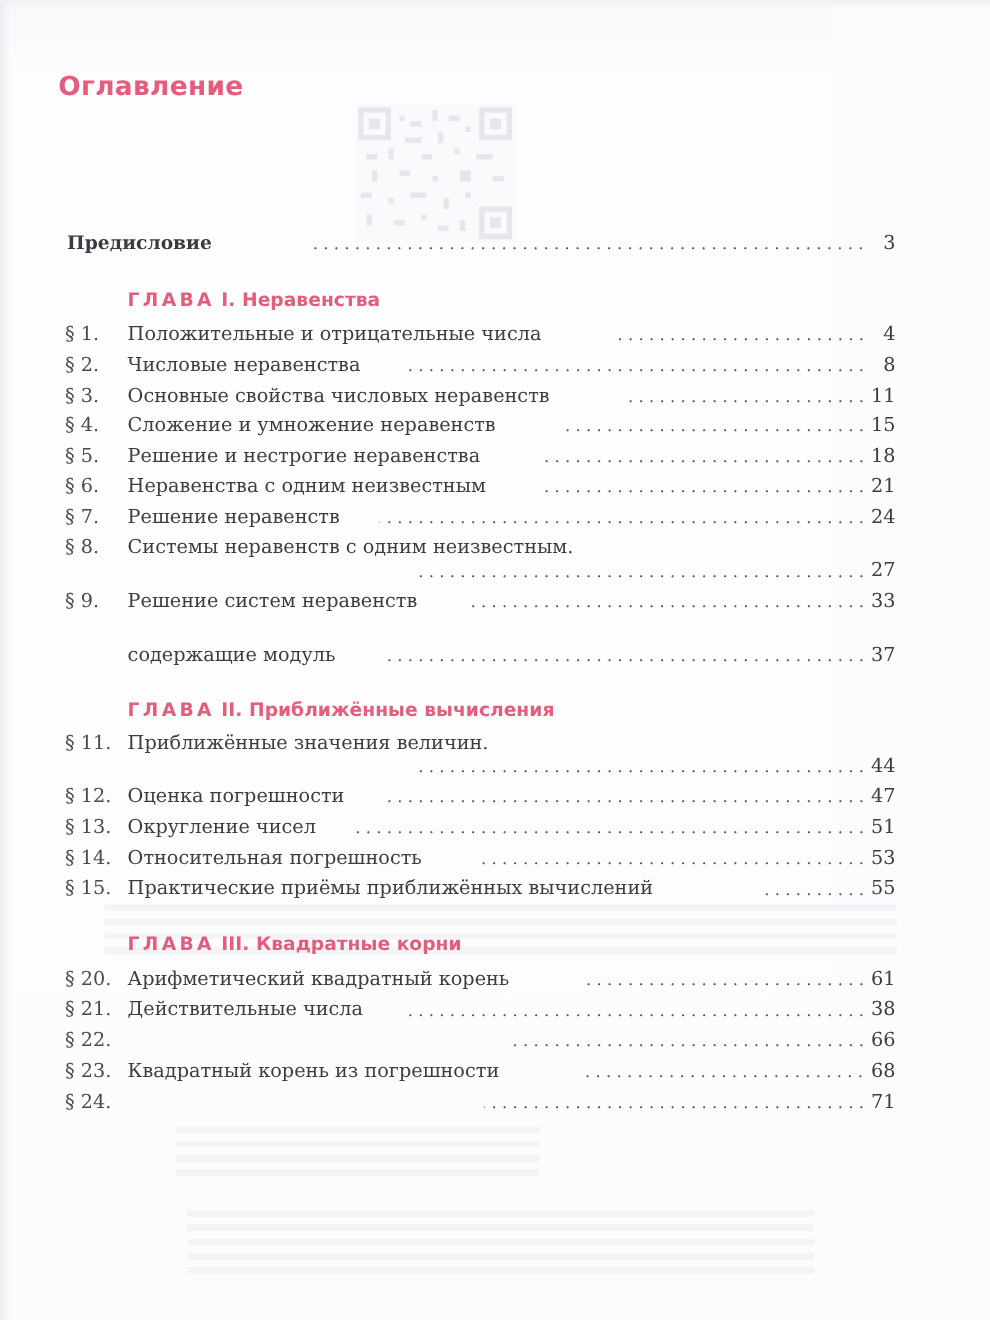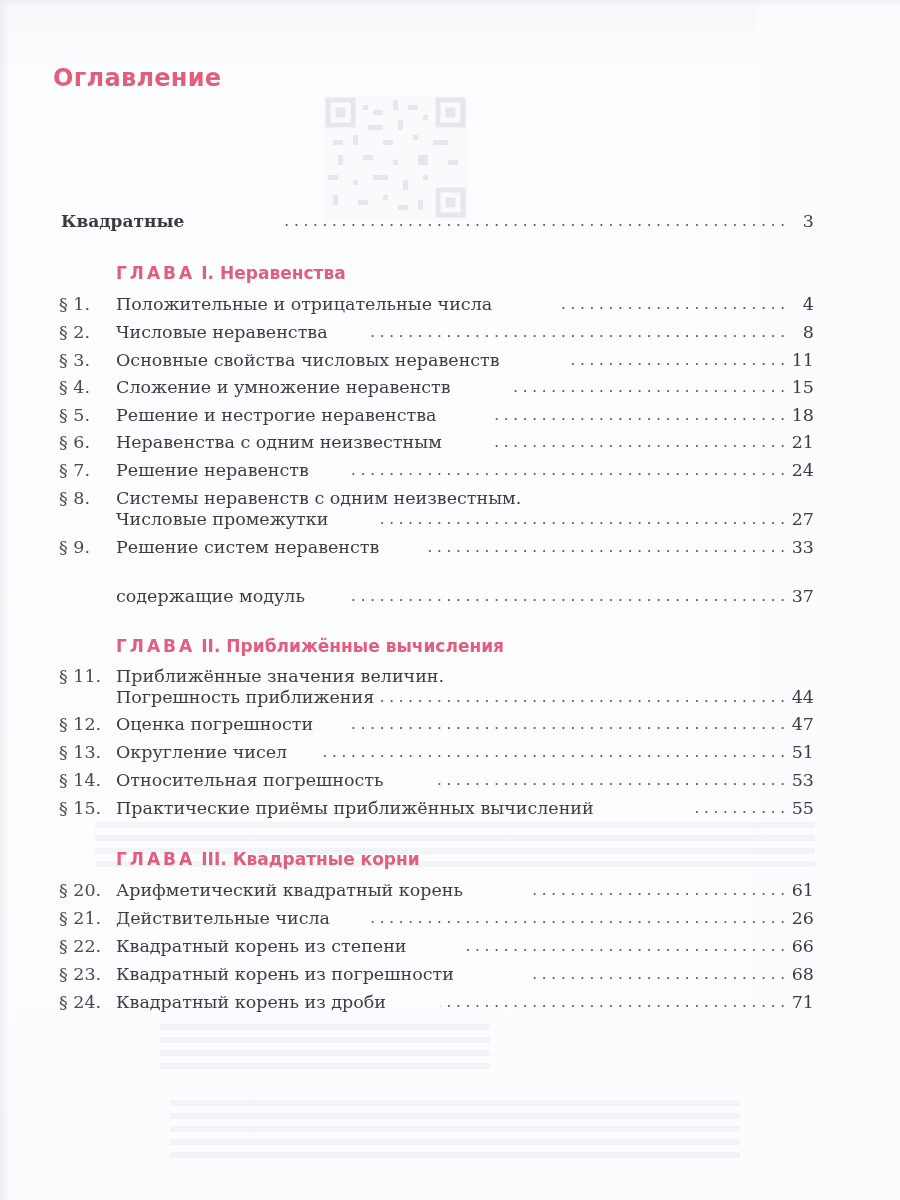--- a/index.html
+++ b/index.html
@@ -159,21 +159,21 @@
         <rect x="7" y="21" width="2" height="1"></rect>
       <rect x="12" y="20" width="1" height="1"></rect>
         <rect x="15" y="22" width="2" height="1"></rect>
         <rect x="19" y="21" width="1" height="2"></rect>
     </g>
   </svg>
 
   <div class="toc-title">Оглавление</div>
 
   <div class="row" style="top:208px;">
-    <span class="preface">Квадратные</span>
+    <span class="preface">Предисловие</span>
     <span class="leader" style="left:188px; width:597px;">. . . . . . . . . . . . . . . . . . . . . . . . . . . . . . . . . . . . . . . . . . . . . . . . . . . . .</span>
     <span class="page-num">3</span>
   </div>
 
   <div class="row" style="top:260px;">
     <span class="chapter">
       <span class="ch-word">ГЛАВА</span><span>I.</span><span class="ch-name">Неравенства</span>
     </span>
   </div>
 
@@ -217,21 +217,20 @@
     <span class="num">§ 7.</span>
     <span class="label">Решение неравенств</span>
     <span class="leader" style="left:345px; width:440px;">. . . . . . . . . . . . . . . . . . . . . . . . . . . . . . . . . . . . . . . . . . . . . . . . . . . . .</span>
     <span class="page-num">24</span>
   </div>
   <div class="row" style="top:485px;">
     <span class="num">§ 8.</span>
     <span class="label">Системы неравенств с одним неизвестным.</span>
   </div>
   <div class="row" style="top:506px;">
-    <span class="label">Числовые промежутки</span>
     <span class="leader" style="left:380px; width:405px;">. . . . . . . . . . . . . . . . . . . . . . . . . . . . . . . . . . . . . . . . . . . . . . . . . . . . .</span>
     <span class="page-num">27</span>
   </div>
   <div class="row" style="top:534px;">
     <span class="num">§ 9.</span>
     <span class="label">Решение систем неравенств</span>
     <span class="leader" style="left:425px; width:360px;">. . . . . . . . . . . . . . . . . . . . . . . . . . . . . . . . . . . . . . . . . . . . . . . . . . . . .</span>
     <span class="page-num">33</span>
   </div>
   <div class="row" style="top:583px;">
@@ -244,21 +243,20 @@
     <span class="chapter">
       <span class="ch-word">ГЛАВА</span><span>II.</span><span class="ch-name">Приближённые вычисления</span>
     </span>
   </div>
 
   <div class="row" style="top:663px;">
     <span class="num">§ 11.</span>
     <span class="label">Приближённые значения величин.</span>
   </div>
   <div class="row" style="top:684px;">
-    <span class="label">Погрешность приближения</span>
     <span class="leader" style="left:375px; width:410px;">. . . . . . . . . . . . . . . . . . . . . . . . . . . . . . . . . . . . . . . . . . . . . . . . . . . . .</span>
     <span class="page-num">44</span>
   </div>
   <div class="row" style="top:711px;">
     <span class="num">§ 12.</span>
     <span class="label">Оценка погрешности</span>
     <span class="leader" style="left:350px; width:435px;">. . . . . . . . . . . . . . . . . . . . . . . . . . . . . . . . . . . . . . . . . . . . . . . . . . . . .</span>
     <span class="page-num">47</span>
   </div>
   <div class="row" style="top:739px;">
@@ -289,33 +287,31 @@
   <div class="row" style="top:877px;">
     <span class="num">§ 20.</span>
     <span class="label">Арифметический квадратный корень</span>
     <span class="leader" style="left:530px; width:255px;">. . . . . . . . . . . . . . . . . . . . . . . . . . . . . . . . . . . . . . . . . . . . . . . . . . . . .</span>
     <span class="page-num">61</span>
   </div>
   <div class="row" style="top:905px;">
     <span class="num">§ 21.</span>
     <span class="label">Действительные числа</span>
     <span class="leader" style="left:365px; width:420px;">. . . . . . . . . . . . . . . . . . . . . . . . . . . . . . . . . . . . . . . . . . . . . . . . . . . . .</span>
-    <span class="page-num">26</span>
+    <span class="page-num">38</span>
   </div>
   <div class="row" style="top:933px;">
     <span class="num">§ 22.</span>
-    <span class="label">Квадратный корень из степени</span>
     <span class="leader" style="left:465px; width:320px;">. . . . . . . . . . . . . . . . . . . . . . . . . . . . . . . . . . . . . . . . . . . . . . . . . . . . .</span>
     <span class="page-num">66</span>
   </div>
   <div class="row" style="top:961px;">
     <span class="num">§ 23.</span>
     <span class="label">Квадратный корень из погрешности</span>
     <span class="leader" style="left:528px; width:257px;">. . . . . . . . . . . . . . . . . . . . . . . . . . . . . . . . . . . . . . . . . . . . . . . . . . . . .</span>
     <span class="page-num">68</span>
   </div>
   <div class="row" style="top:989px;">
     <span class="num">§ 24.</span>
-    <span class="label">Квадратный корень из дроби</span>
     <span class="leader" style="left:440px; width:345px;">. . . . . . . . . . . . . . . . . . . . . . . . . . . . . . . . . . . . . . . . . . . . . . . . . . . . .</span>
     <span class="page-num">71</span>
   </div>
 </div>
 
 </body></html>

